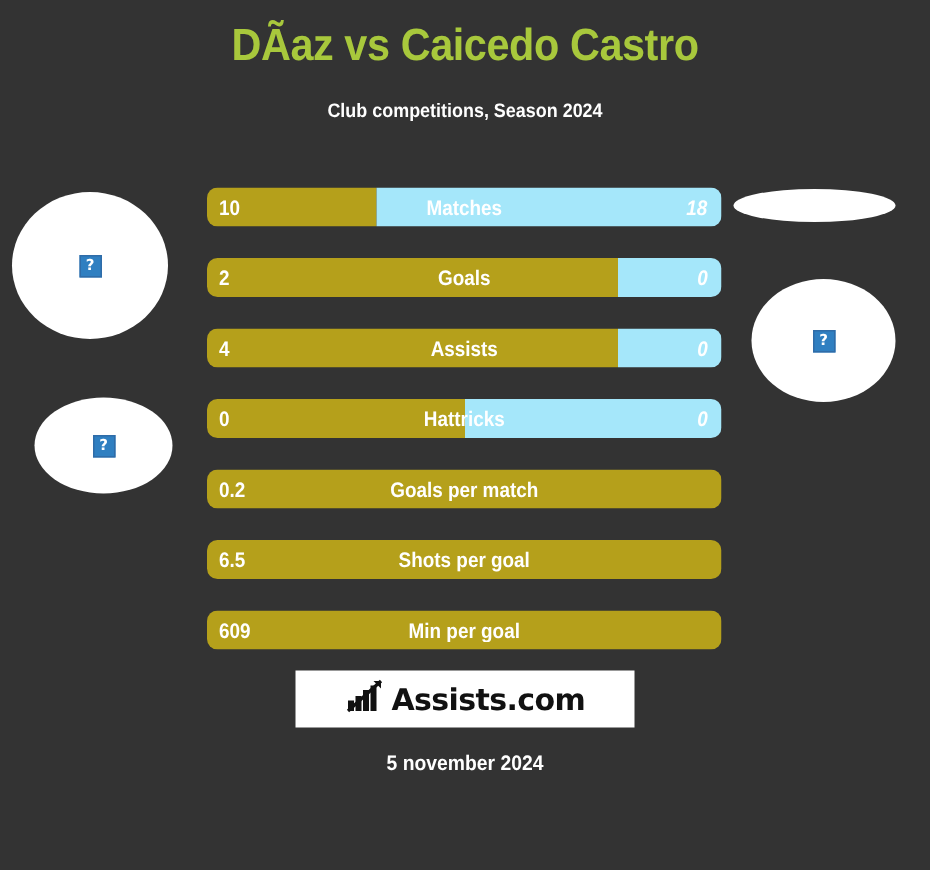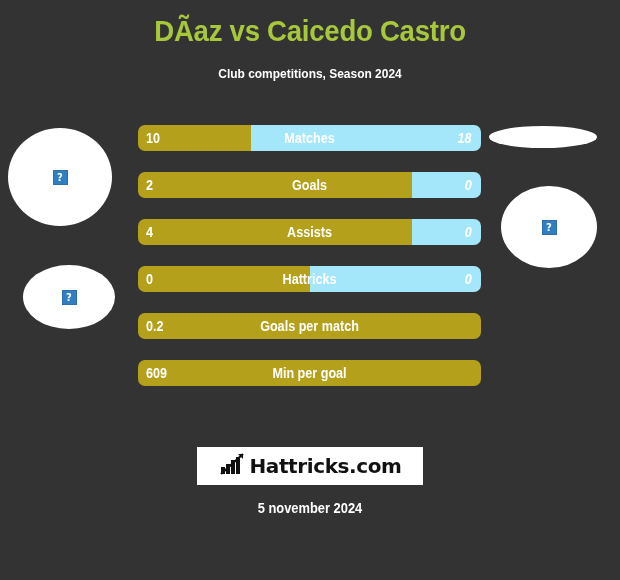--- a/index.html
+++ b/index.html
@@ -199,20 +199,26 @@
     <span class="bar-label">Hattricks</span>
   </div>
 
   <div class="bar-row full">
     <div class="seg seg-left">
       <span class="val val-left">0.2</span>
     </div>
     <span class="bar-label">Goals per match</span>
   </div>
 
+  <div class="bar-row full">
+    <div class="seg seg-left">
+      <span class="val val-left">6.5</span>
+    </div>
+    <span class="bar-label">Shots per goal</span>
+  </div>
 
   <div class="bar-row full">
     <div class="seg seg-left">
       <span class="val val-left">609</span>
     </div>
     <span class="bar-label">Min per goal</span>
   </div>
 
 </div>
 
@@ -220,16 +226,16 @@
   <span>
     <svg width="26" height="24" viewBox="0 0 26 24" aria-hidden="true">
       <path d="M2 22 L24 2" stroke="#111111" stroke-width="2.2" fill="none"></path>
       <path d="M19 2 L24 2 L24 7 Z" fill="#111111"></path>
       <rect x="2" y="15" width="4" height="7" fill="#111111"></rect>
       <rect x="7" y="12" width="4" height="10" fill="#111111"></rect>
       <rect x="12" y="8" width="4" height="14" fill="#111111"></rect>
       <rect x="17" y="5" width="4" height="17" fill="#111111"></rect>
     </svg>
   </span>
-  <span class="logo-text">Hattricks.com</span>
+  <span class="logo-text">Assists.com</span>
 </div>
 
 <div class="footer-date">5 november 2024</div>
 
 </body></html>

